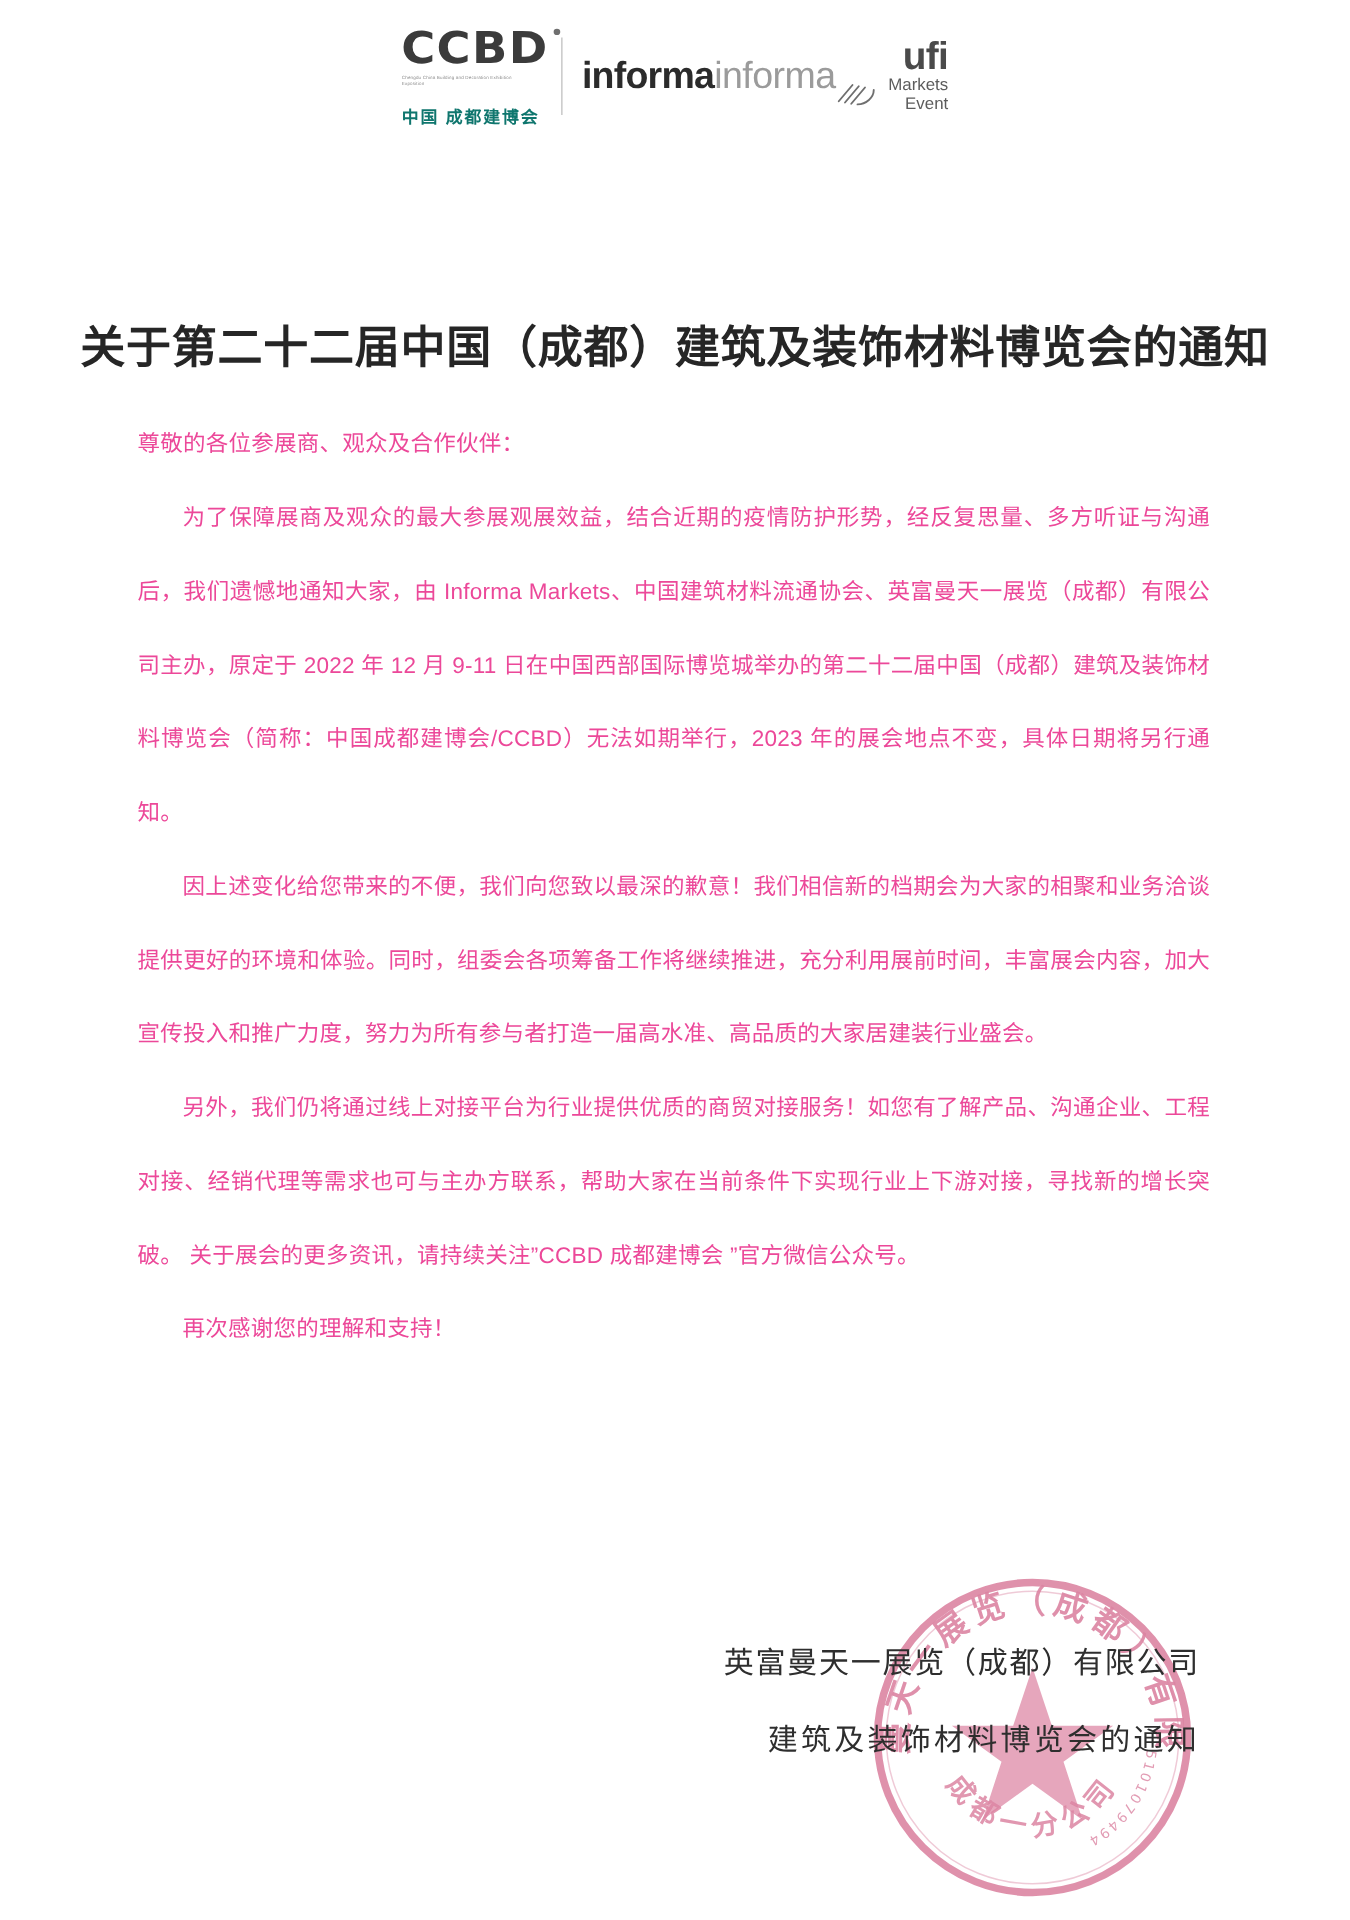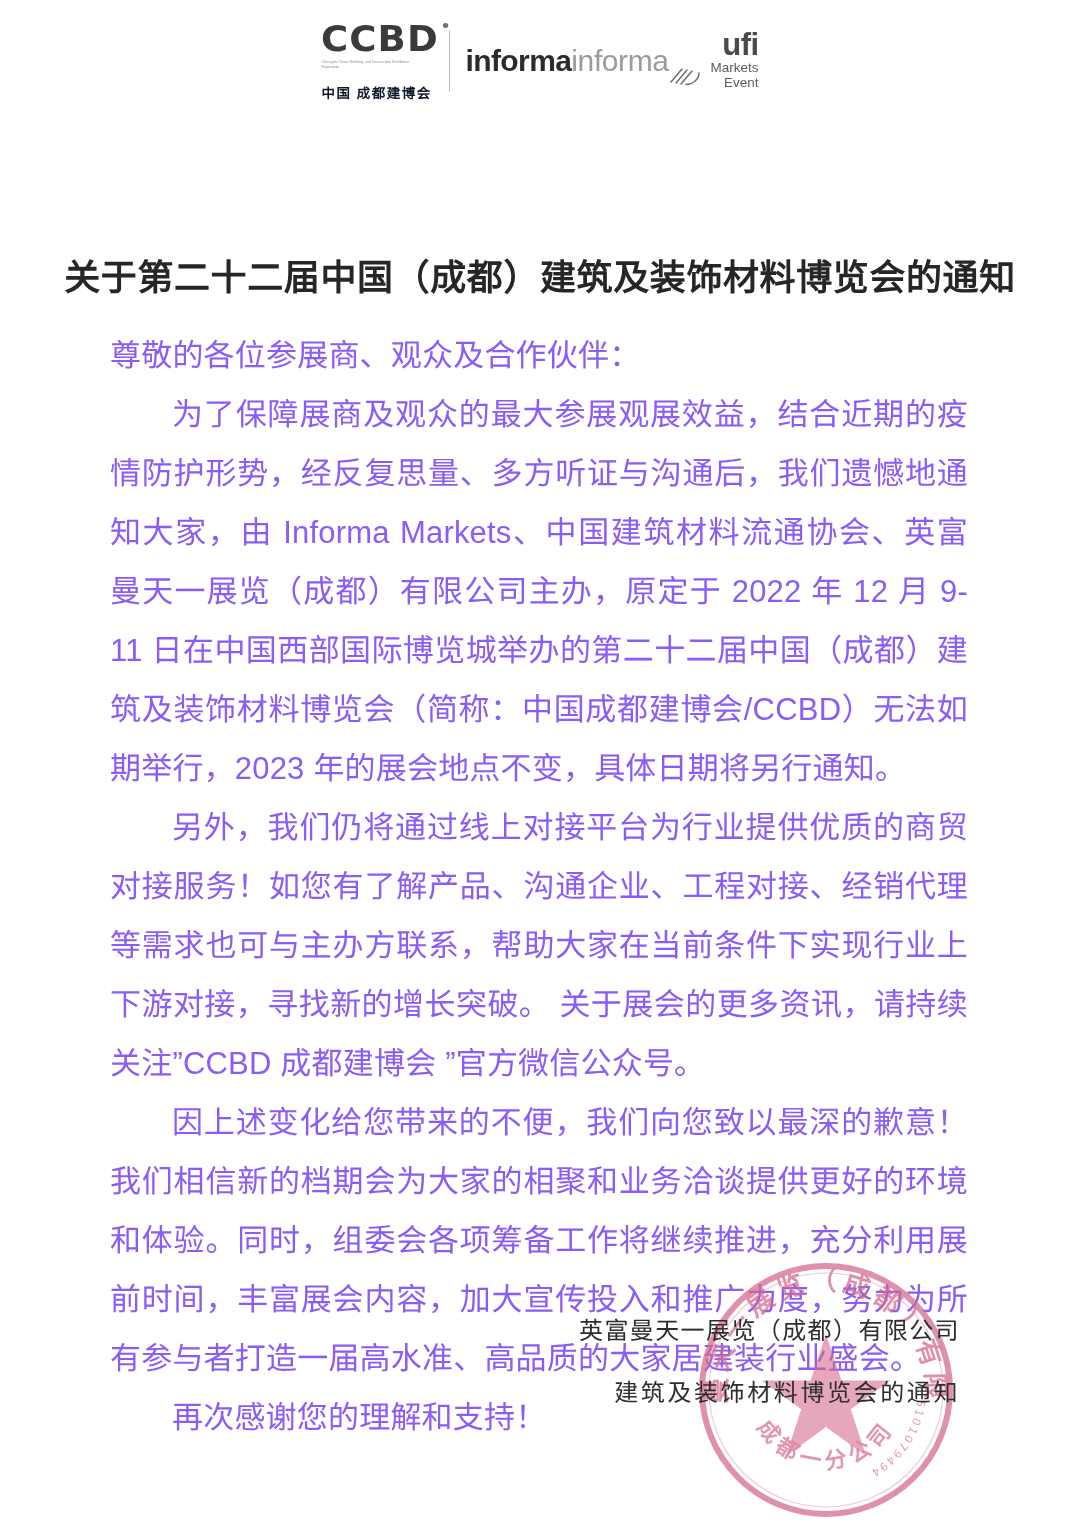--- a/index.html
+++ b/index.html
@@ -71,21 +71,21 @@
     color: #8a8a8a;
     letter-spacing: 0.15px;
     max-width: 104px;
     font-family: "Liberation Sans", sans-serif;
   }
   .ccbd-cn {
     margin-top: 17px;
     font-size: 13.5px;
     font-weight: 700;
     letter-spacing: 1.5px;
-    color: #0f172a;
+    color: #0f766e;
     line-height: 1;
   }
 
   .logo-divider {
     width: 1px;
     height: 62px;
     background: #bdbdbd;
     margin: 0 16px 0 2px;
   }
 
@@ -149,24 +149,24 @@
   }
 
   
   .body-wrap {
     position: absolute;
     top: 326px;
     left: 110px;
     width: 858px;
   }
   .para {
-    font-size: 31px;
+    font-size: 18px;
     line-height: 59px;
     letter-spacing: 0.2px;
-    color: #8b5cf6;
+    color: #ec4899;
     text-align: justify;
     text-justify: inter-ideograph;
     margin: 0;
   }
   .para.indent {
     text-indent: 2em;
   }
   .para.salutation {
     margin-bottom: 0px;
   }
@@ -240,22 +240,22 @@
       </span>
     </div>
 
   </div>
 
   <h1 class="doc-title">关于第二十二届中国（成都）建筑及装饰材料博览会的通知</h1>
 
   <div class="body-wrap">
     <p class="para salutation">尊敬的各位参展商、观众及合作伙伴：</p>
     <p class="para indent">为了保障展商及观众的最大参展观展效益，结合近期的疫情防护形势，经反复思量、多方听证与沟通后，我们遗憾地通知大家，由 Informa Markets、中国建筑材料流通协会、英富曼天一展览（成都）有限公司主办，原定于 2022 年 12 月 9-11 日在中国西部国际博览城举办的第二十二届中国（成都）建筑及装饰材料博览会（简称：中国成都建博会/CCBD）无法如期举行，2023 年的展会地点不变，具体日期将另行通知。</p>
+    <p class="para indent">因上述变化给您带来的不便，我们向您致以最深的歉意！我们相信新的档期会为大家的相聚和业务洽谈提供更好的环境和体验。同时，组委会各项筹备工作将继续推进，充分利用展前时间，丰富展会内容，加大宣传投入和推广力度，努力为所有参与者打造一届高水准、高品质的大家居建装行业盛会。</p>
     <p class="para indent">另外，我们仍将通过线上对接平台为行业提供优质的商贸对接服务！如您有了解产品、沟通企业、工程对接、经销代理等需求也可与主办方联系，帮助大家在当前条件下实现行业上下游对接，寻找新的增长突破。 关于展会的更多资讯，请持续关注”CCBD 成都建博会 ”官方微信公众号。</p>
-    <p class="para indent">因上述变化给您带来的不便，我们向您致以最深的歉意！我们相信新的档期会为大家的相聚和业务洽谈提供更好的环境和体验。同时，组委会各项筹备工作将继续推进，充分利用展前时间，丰富展会内容，加大宣传投入和推广力度，努力为所有参与者打造一届高水准、高品质的大家居建装行业盛会。</p>
     <p class="para indent">再次感谢您的理解和支持！</p>
   </div>
 
   <div class="seal">
     <svg viewBox="0 0 264 264" aria-hidden="true">
       <defs>
         <path id="sealArcTop" d="M 132 132 m -100 0 a 100 100 0 1 1 200 0" fill="none"></path>
         <path id="sealArcBottom" d="M 132 132 m -78 0 a 78 78 0 1 0 156 0" fill="none"></path>
         <path id="sealArcCode" d="M 132 132 m 92 0 a 92 92 0 0 1 -46 79.7" fill="none"></path>
       </defs>

